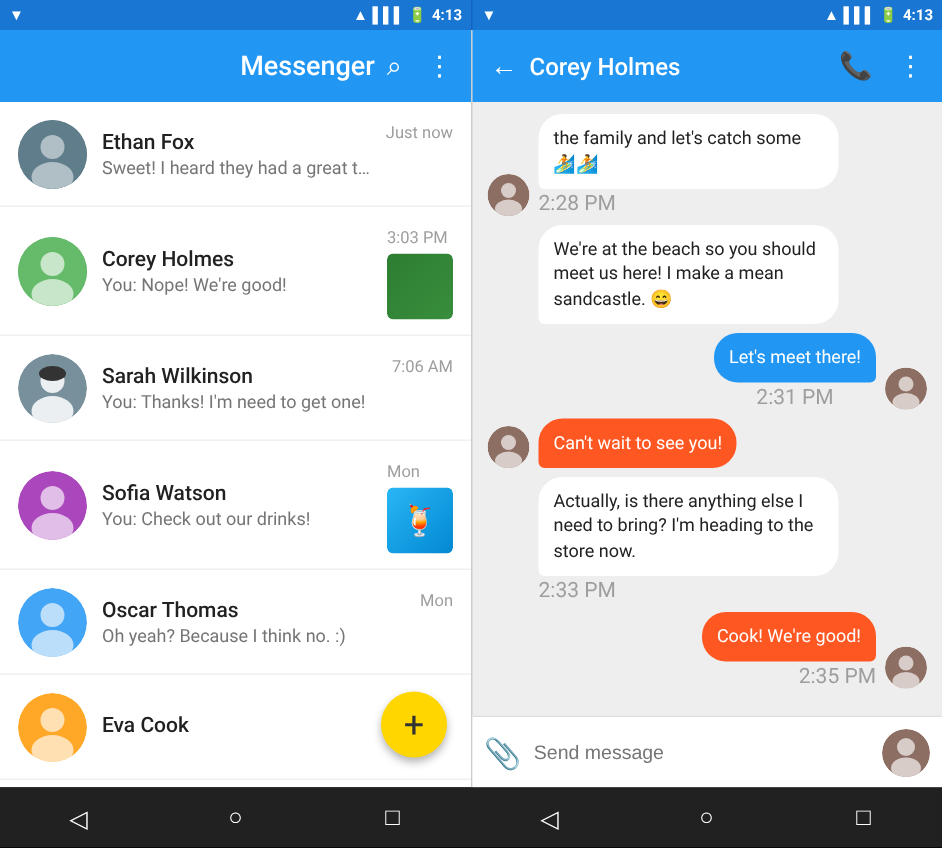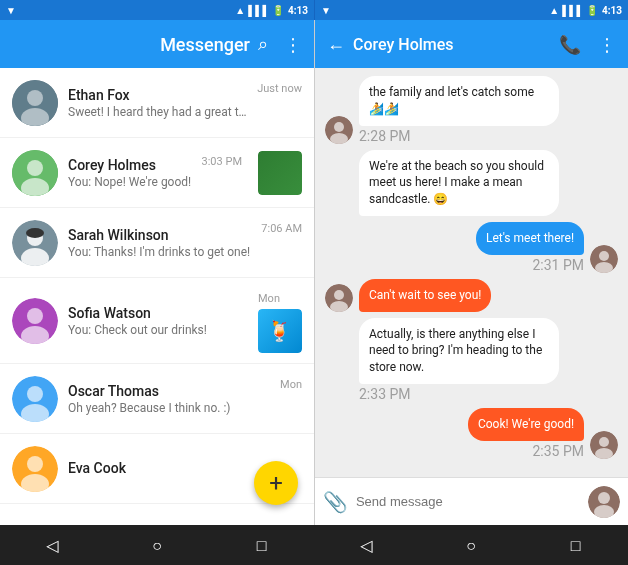--- a/index.html
+++ b/index.html
@@ -342,41 +342,41 @@
             <svg width="46" height="46" viewBox="0 0 46 46">
               <circle cx="23" cy="23" r="23" fill="#66BB6A"></circle>
               <circle cx="23" cy="18" r="8" fill="#C8E6C9"></circle>
               <ellipse cx="23" cy="38" rx="14" ry="10" fill="#C8E6C9"></ellipse>
             </svg>
           </div>
           <div class="conv-info">
             <div class="conv-name">Corey Holmes</div>
             <div class="conv-preview">You: Nope! We're good!</div>
           </div>
-          <div style="display:flex;align-items:center;gap:16px;">
+          <div style="display:flex;flex-direction:column;align-items:center;gap:4px;">
             <div class="conv-time">3:03 PM</div>
             <div class="conv-thumb">
               <div style="width:44px;height:44px;background:linear-gradient(135deg,#2E7D32,#388E3C);border-radius:4px;"></div>
             </div>
           </div>
         </div>
 
         <div class="conv-item">
           <div class="avatar">
             <svg width="46" height="46" viewBox="0 0 46 46">
               <circle cx="23" cy="23" r="23" fill="#78909C"></circle>
               <circle cx="23" cy="18" r="8" fill="#ECEFF1"></circle>
               <ellipse cx="23" cy="38" rx="14" ry="10" fill="#ECEFF1"></ellipse>
 
               <ellipse cx="23" cy="13" rx="9" ry="5" fill="#333"></ellipse>
             </svg>
           </div>
           <div class="conv-info">
             <div class="conv-name">Sarah Wilkinson</div>
-            <div class="conv-preview">You: Thanks! I'm drinks to get one!</div>
+            <div class="conv-preview">You: Thanks! I'm need to get one!</div>
           </div>
           <div class="conv-time">7:06 AM</div>
         </div>
 
         <div class="conv-item">
           <div class="avatar">
             <svg width="46" height="46" viewBox="0 0 46 46">
               <circle cx="23" cy="23" r="23" fill="#AB47BC"></circle>
               <circle cx="23" cy="18" r="8" fill="#E1BEE7"></circle>
               <ellipse cx="23" cy="38" rx="14" ry="10" fill="#E1BEE7"></ellipse>
@@ -456,21 +456,21 @@
       </div>
 
       <div class="msg-row incoming">
         <div style="width:28px;flex-shrink:0;"></div>
         <div class="msg-content">
           <div class="msg-bubble incoming-bubble">We're at the beach so you should meet us here! I make a mean sandcastle. 😄</div>
         </div>
       </div>
 
       <div class="msg-row outgoing">
-        <div class="msg-content" style="align-items:flex-end;">
+        <div class="msg-content" style="align-items:center;">
           <div class="msg-bubble outgoing-bubble-blue">Let's meet there!</div>
           <div class="msg-time">2:31 PM</div>
         </div>
         <div class="msg-avatar">
           <svg width="28" height="28" viewBox="0 0 28 28">
             <circle cx="14" cy="14" r="14" fill="#8D6E63"></circle>
             <circle cx="14" cy="11" r="5" fill="#D7CCC8"></circle>
             <ellipse cx="14" cy="23" rx="9" ry="6" fill="#D7CCC8"></ellipse>
           </svg>
         </div>

